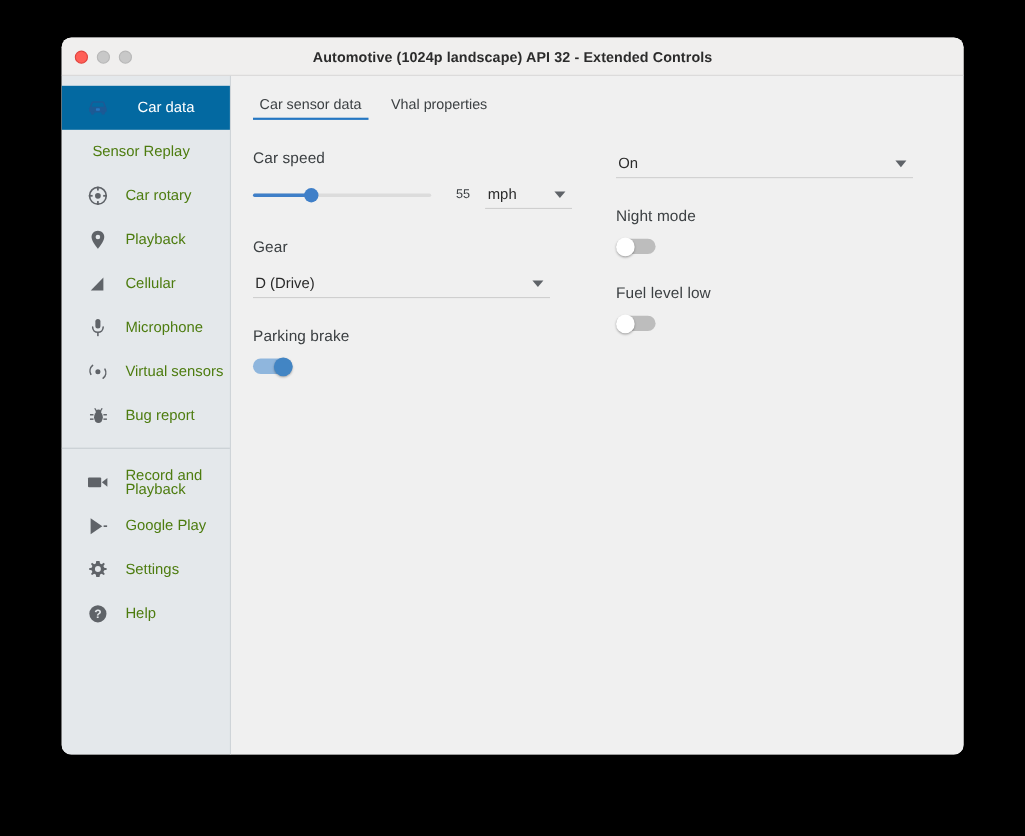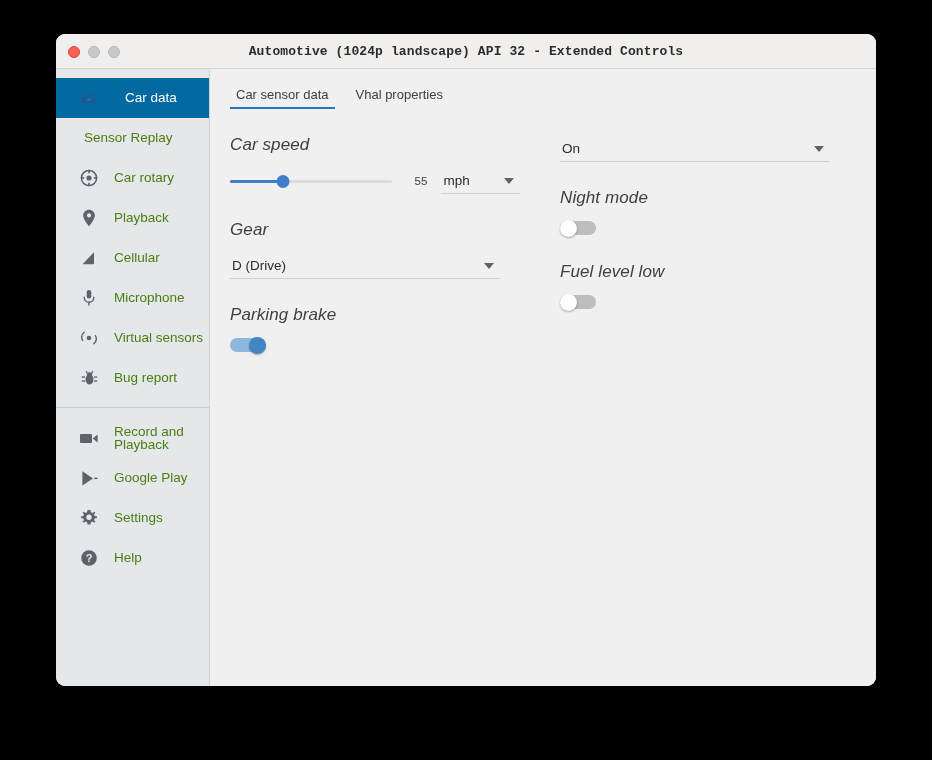--- a/index.html
+++ b/index.html
@@ -39,21 +39,20 @@
   .light.close { background: #ff5f57; border: 1px solid #e0443e; }
   .light.min   { background: #c8c8c8; border: 1px solid #b8b8b8; }
   .light.max   { background: #c8c8c8; border: 1px solid #b8b8b8; }
   #win-title {
     width: 100%;
     text-align: center;
     font-size: 13px;
     font-weight: bold;
     color: #2b2b2b;
     letter-spacing: 0.1px;
-    font-family: Liberation Mono, monospace;
   }
 
   
   #body { display: flex; height: 617px; }
 
   
   #sidebar {
     width: 194px;
     background: #e4e8eb;
     border-right: 1px solid #cfd4d8;
@@ -116,25 +115,24 @@
     height: 2px;
     background: #2577c2;
   }
 
   
   #cols { display: flex; gap: 40px; }
   .col { width: 290px; }
 
   .field { margin-bottom: 26px; }
   .field-label {
-    font-size: 17px;
+    font-size: 14px;
     color: #3c4043;
     margin-bottom: 12px;
     letter-spacing: 0.1px;
-    font-style: italic;
   }
 
   
   .slider-row { display: flex; align-items: center; }
   .slider {
     position: relative;
     width: 162px;
     height: 18px;
     flex: 0 0 162px;
     cursor: pointer;

